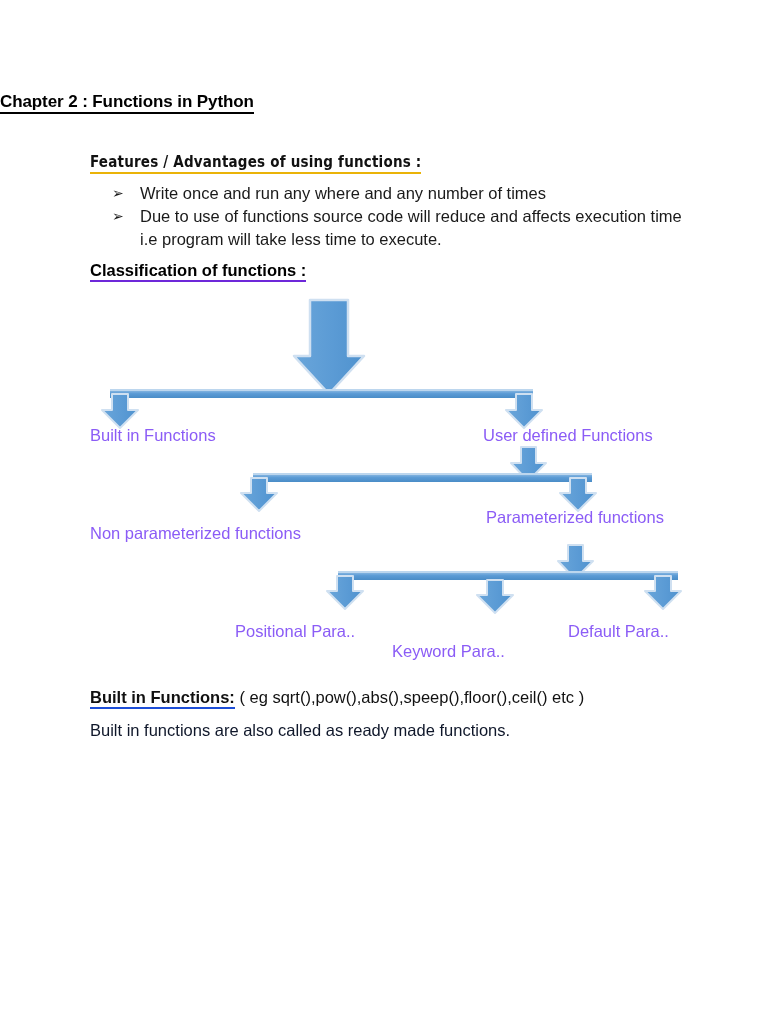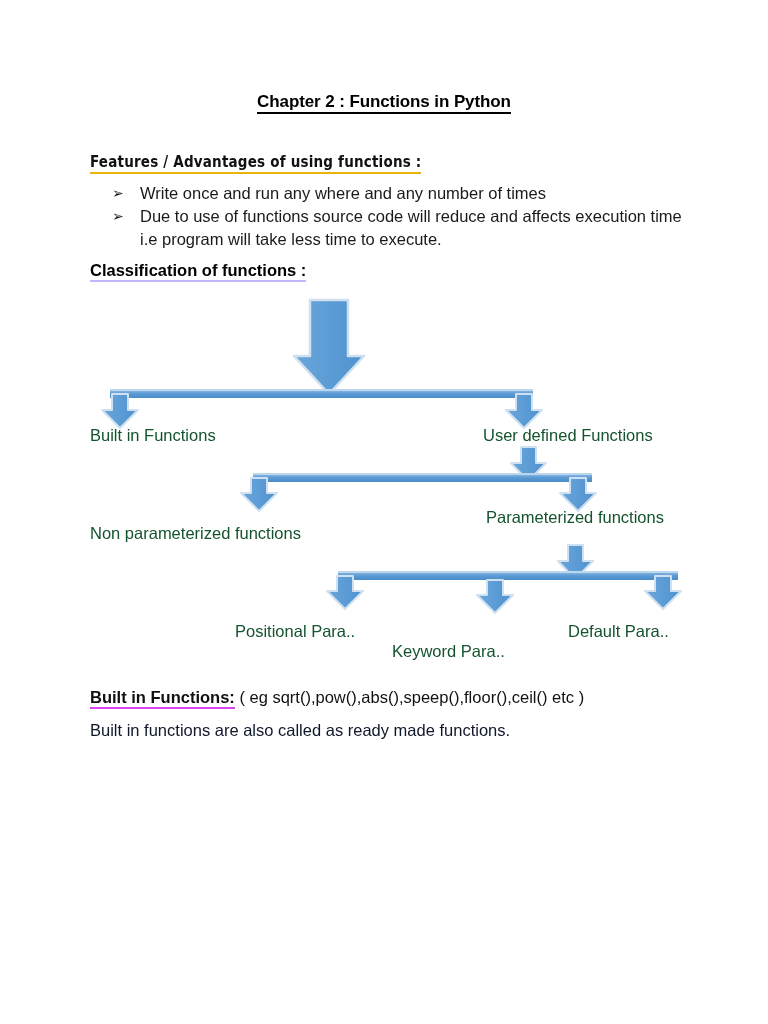--- a/index.html
+++ b/index.html
@@ -23,21 +23,21 @@
     height: 1024px;
     background: #ffffff;
   }
 
   
   .doc-title {
     position: absolute;
     left: 0;
     top: 92px;
     width: 768px;
-    text-align: center;
+    text-align: left;
     font-size: 17px;
     font-weight: bold;
     letter-spacing: -0.1px;
     color: #000;
   }
   .doc-title span {
     border-bottom: 2px solid #000;
     padding-bottom: 1px;
   }
 
@@ -93,52 +93,52 @@
 
   .classification-head {
     position: absolute;
     left: 90px;
     top: 261px;
     font-size: 16.5px;
     font-weight: bold;
     color: #000;
   }
   .classification-head span {
-    border-bottom: 2px solid #c4b5fd;
+    border-bottom: 2px solid #6d28d9;
     padding-bottom: 1px;
   }
 
   
   .diagram {
     position: absolute;
     left: 0;
     top: 0;
     width: 768px;
     height: 1024px;
     pointer-events: none;
   }
 
   .node-label {
     position: absolute;
     font-size: 16.5px;
-    color: #14532d;
+    color: #8b5cf6;
     white-space: nowrap;
   }
 
   
   .builtin-head {
     position: absolute;
     left: 90px;
     top: 688px;
     font-size: 16.5px;
     color: #111;
   }
   .builtin-head b {
     font-weight: bold;
-    border-bottom: 2px solid #d946ef;
+    border-bottom: 2px solid #1d4ed8;
     padding-bottom: 1px;
   }
   .builtin-head .plain {
     font-weight: normal;
   }
 
   .para {
     position: absolute;
     left: 90px;
     font-size: 16.5px;

